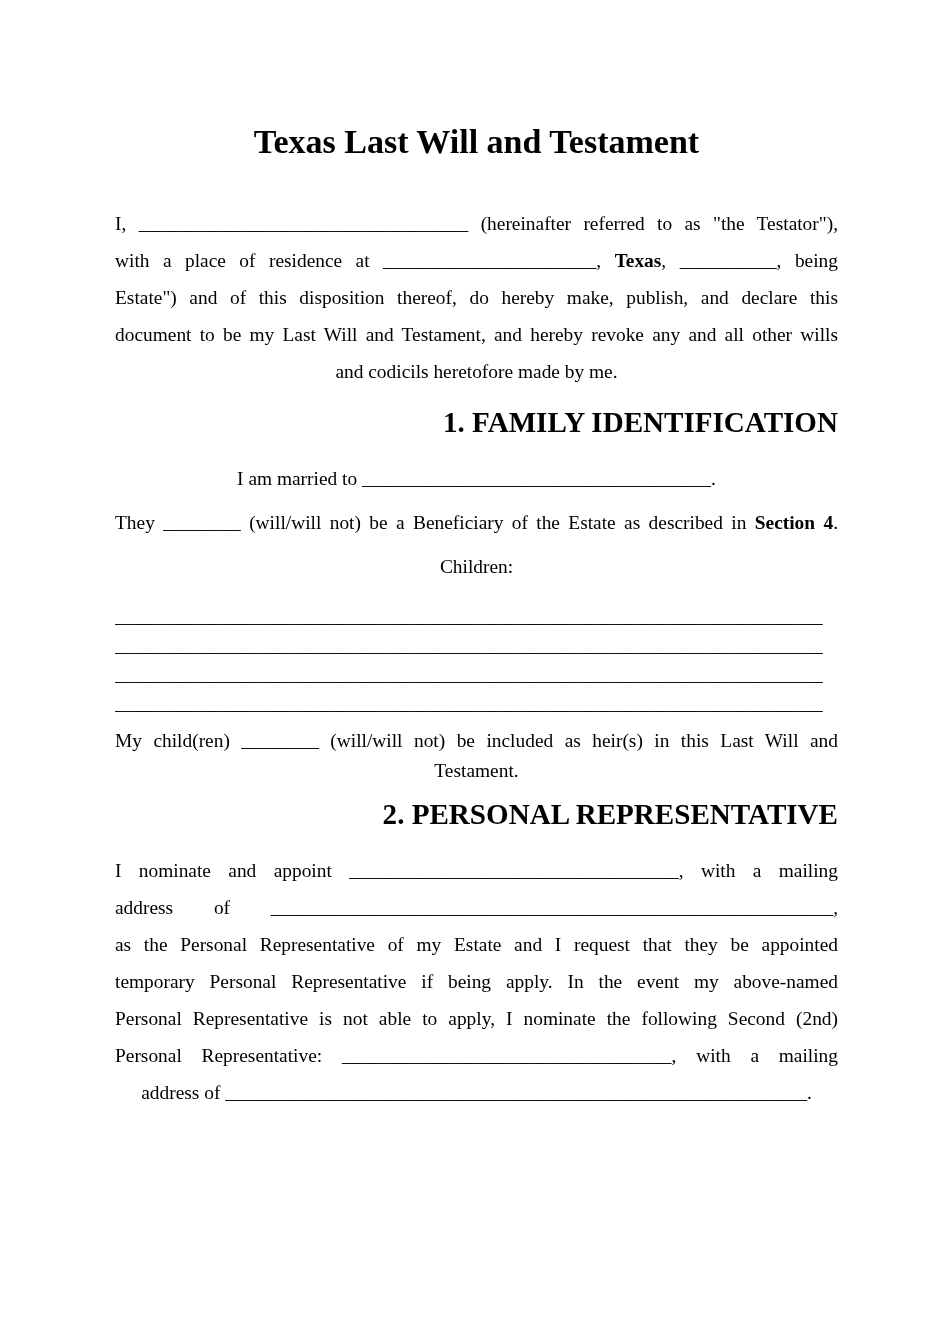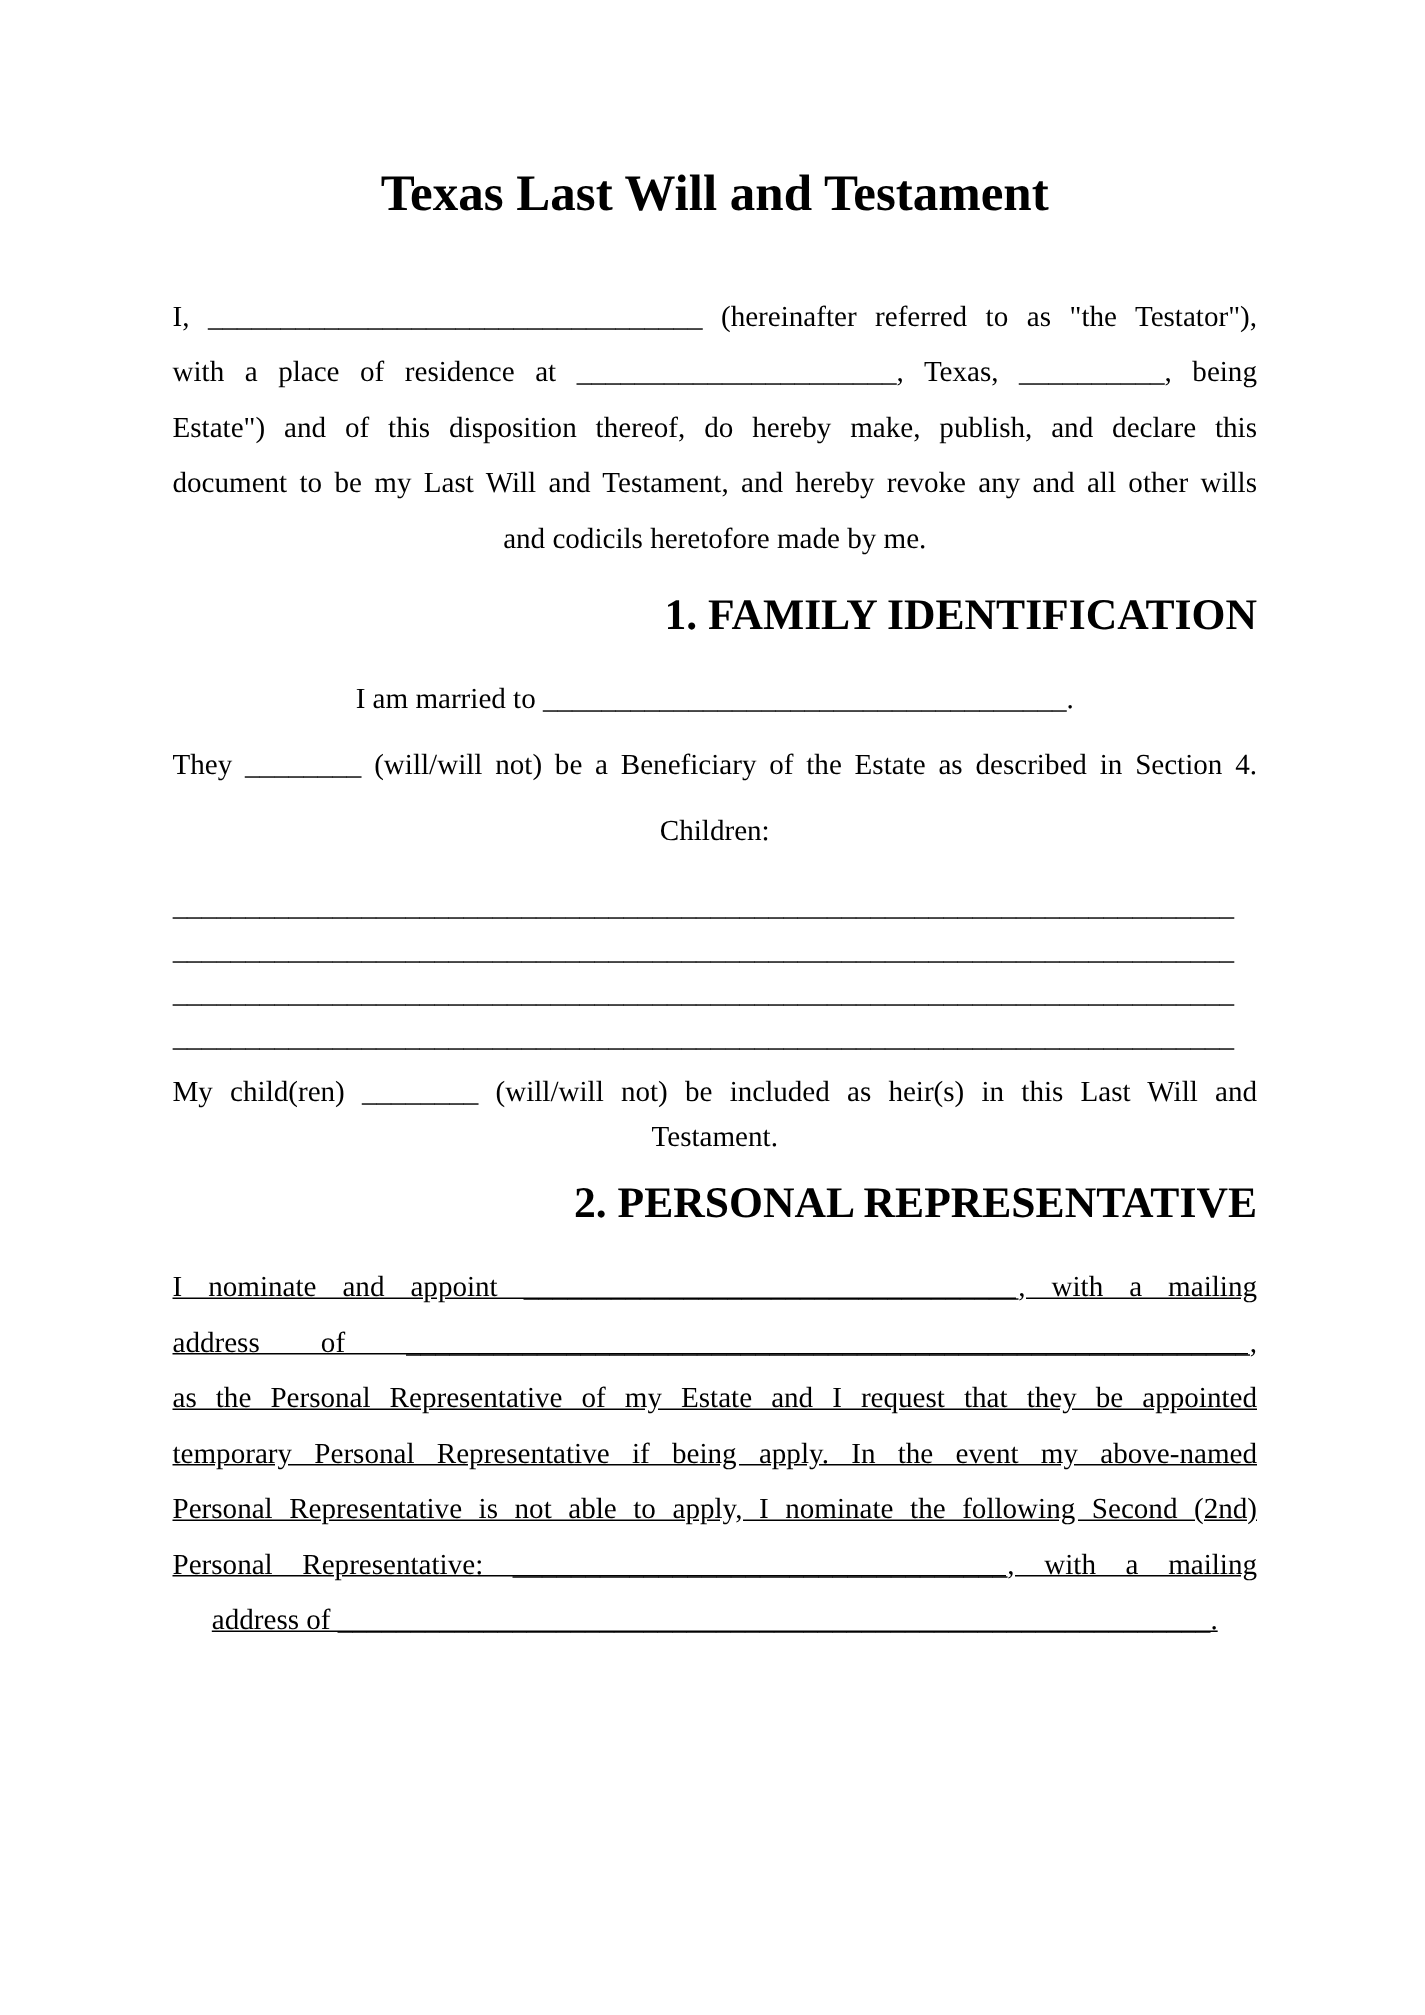--- a/index.html
+++ b/index.html
@@ -5,21 +5,21 @@
   html, body {
     margin: 0;
     padding: 0;
     background: #ffffff;
   }
   .page {
     position: relative;
     width: 950px;
     height: 1343px;
     box-sizing: border-box;
-    padding: 0 112px 0 115px;
+    padding: 12px 112px 0 115px;
     background: #ffffff;
     color: #000000;
     font-family: "Liberation Serif", "DejaVu Serif", serif;
     font-size: 19.4px;
     overflow: hidden;
   }
   .doc-title {
     margin: 0 0 39px 0;
     padding-top: 106px;
     font-size: 34px;
@@ -54,22 +54,22 @@
   .children-label-para { margin-top: 7px; }
   .children-blanks { margin-top: 17px; }
   .blankline {
     line-height: 29px;
     height: 29px;
     overflow: hidden;
     white-space: nowrap;
   }
   .mychild-para { margin-top: 8px; }
   .mychild-para .jl, .mychild-para .ll { line-height: 30px; }
-  .rep-para { margin-top: 7px; text-decoration: underline; }
-  b { font-weight: 400; margin-top: 12px; }
+  .rep-para { margin-top: 7px; }
+  b { font-weight: 700; margin-top: 12px; }
 </style>
 </head>
 <body>
 
 <div class="page">
 
   <h1 class="doc-title">Texas Last Will and Testament</h1>
 
   <div class="para">
     <div class="jl">I, __________________________________ (hereinafter referred to as "the Testator"),</div>

